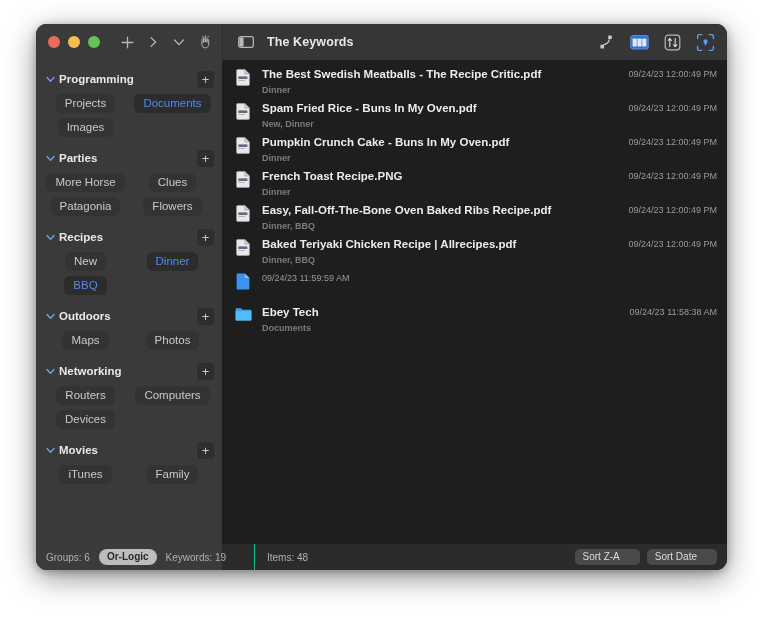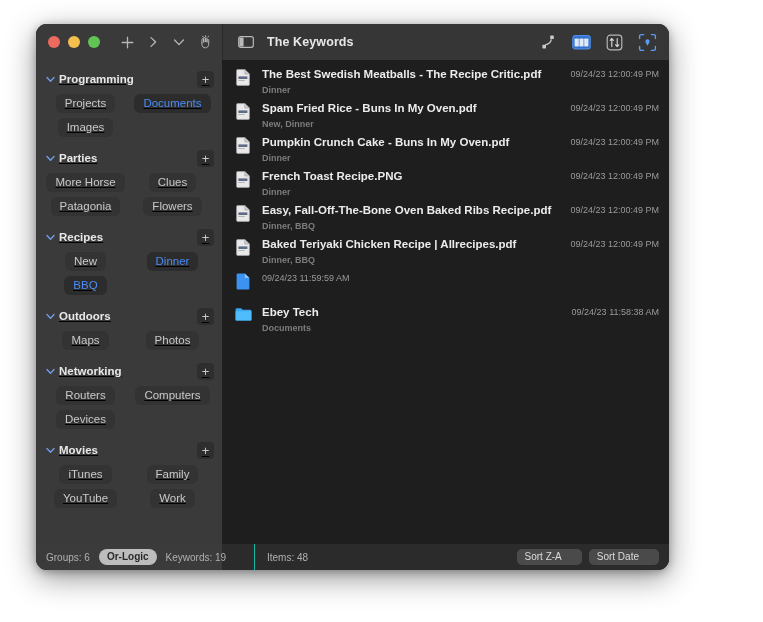--- a/index.html
+++ b/index.html
@@ -5,21 +5,21 @@
   * { box-sizing: border-box; margin: 0; padding: 0; }
   html, body {
     width: 763px; height: 622px;
     background: #ffffff;
     font-family: "Liberation Sans", sans-serif;
     overflow: hidden;
   }
   #app-window {
     position: absolute;
     left: 36px; top: 24px;
-    width: 633px; height: 546px;
+    width: 691px; height: 546px;
     background: #2b2b2b;
     border-radius: 11px;
     box-shadow: 0 8px 30px rgba(0,0,0,0.42), 0 2px 8px rgba(0,0,0,0.28);
     overflow: hidden;
     display: flex;
     flex-direction: column;
     justify-content: space-between;
   }
 
   
@@ -73,21 +73,21 @@
   
   .body-row { flex: 1; display: flex; min-height: 0; }
 
   
   .sidebar {
     width: 186px; flex: 0 0 186px;
     background: #3a3a3a;
     padding: 8px 0 0 0;
     overflow: hidden;
   }
-  .group { margin-bottom: 2px; text-decoration: underline; }
+  .group { margin-bottom: 2px; }
   .group-head {
     display: flex; align-items: center;
     height: 22px;
     padding: 0 8px 0 10px;
     margin-bottom: 4px;
   }
   .chev {
     color: #6f9fe8;
     font-size: 10px;
     width: 13px;
@@ -426,28 +426,20 @@
           <span class="group-name">Movies</span>
           <span class="add-btn">+</span>
         </div>
         <div class="kw-rows">
           <div class="kw-row">
             <span class="kw-cell">
                 <span class="kw">iTunes</span>
               </span>
             <span class="kw-cell">
                 <span class="kw">Family</span>
-              </span>
-          </div>
-          <div class="kw-row">
-            <span class="kw-cell">
-                <span class="kw">YouTube</span>
-              </span>
-            <span class="kw-cell">
-                <span class="kw">Work</span>
               </span>
           </div>
         </div>
       </div>
 
     </div>
 
     <div class="main">
 
       <div class="file-row">

